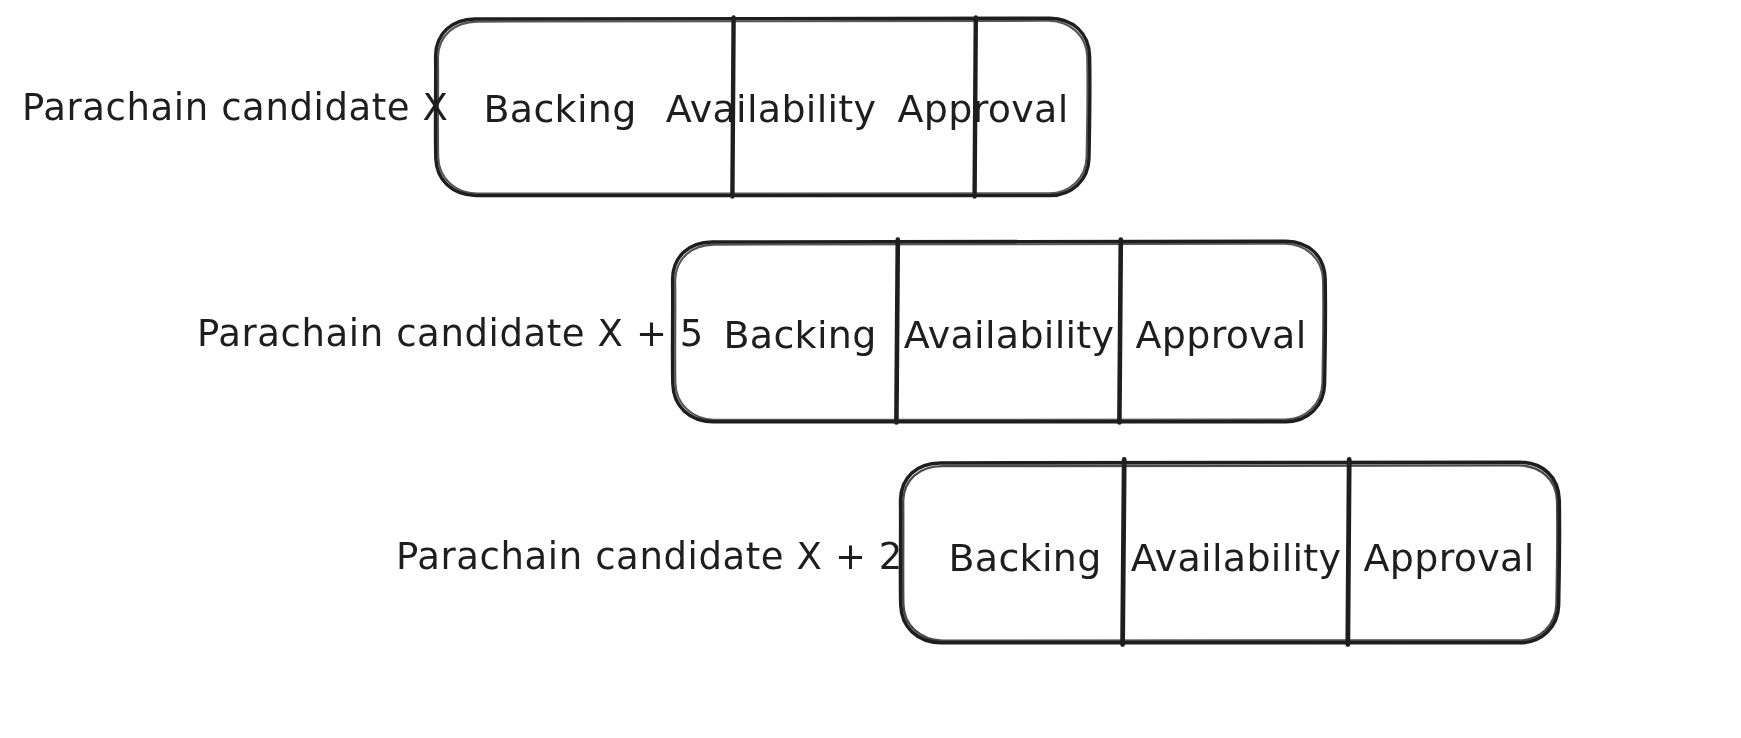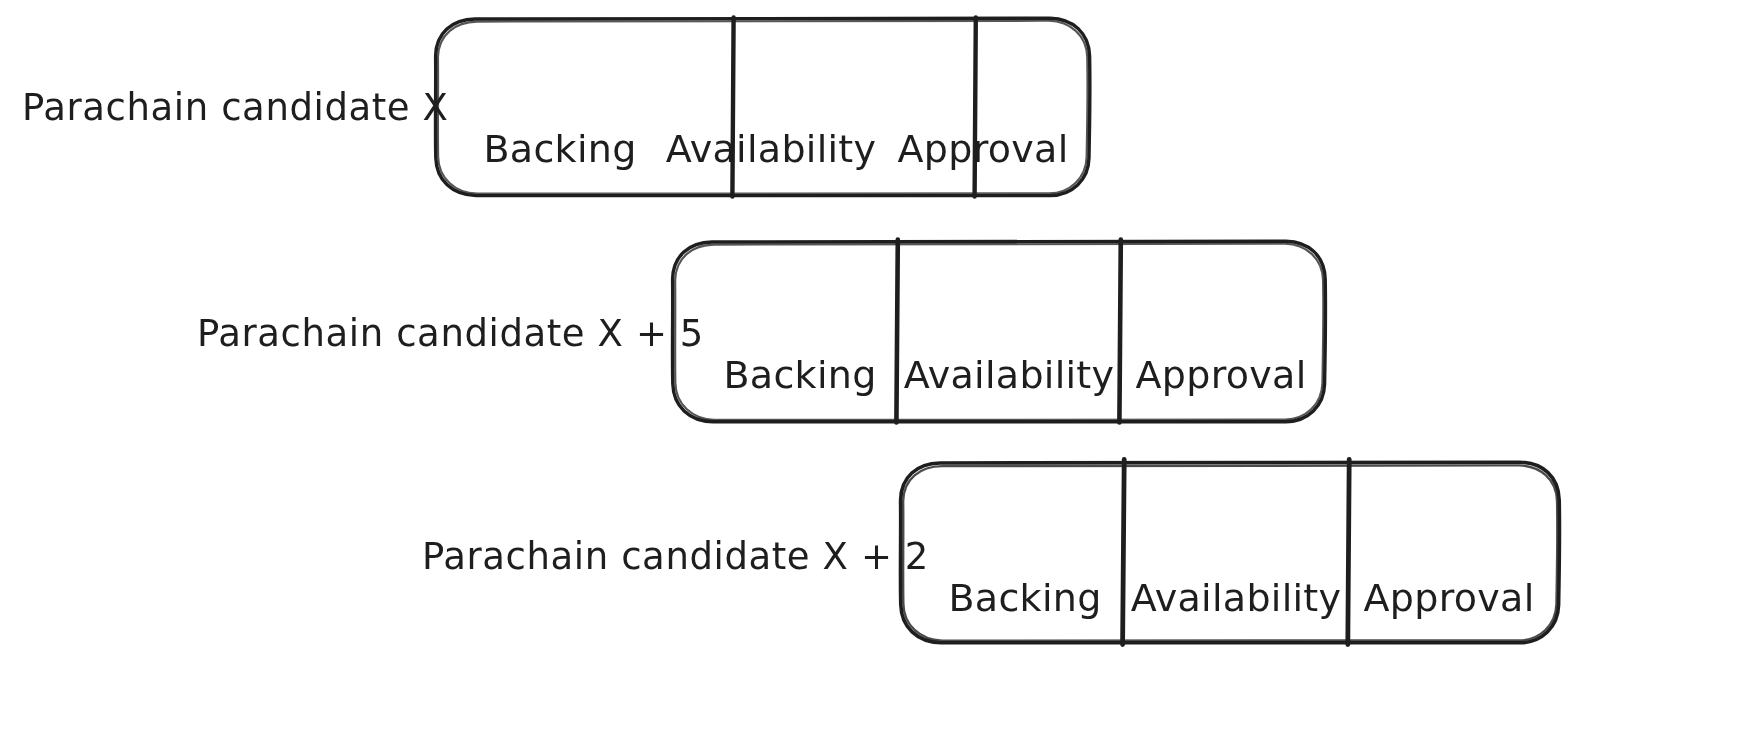--- a/index.html
+++ b/index.html
@@ -41,21 +41,20 @@
     position: absolute;
     color: #1e1e1e;
     font-family: "DejaVu Sans", sans-serif;
     font-size: 38px;
     font-weight: 400;
     letter-spacing: 0.3px;
     white-space: nowrap;
     line-height: 1;
     text-align: center;
     transform: translate(-50%, -50%);
-    margin-top: 40px;
   }
 </style>
 </head>
 <body>
 
 <div id="canvas">
 
   <svg id="sketch" viewBox="0 0 1741 738" xmlns="http://www.w3.org/2000/svg">
 
     <g>
@@ -134,21 +133,21 @@
   <div class="cell-label" style="left:983px; top:109px;">Approval</div>
 
   <div class="row-label" style="left:197px; top:315px;">Parachain candidate X + 5</div>
 
   <div class="cell-label" style="left:800px; top:335px;">Backing</div>
 
   <div class="cell-label" style="left:1009px; top:335px;">Availability</div>
 
   <div class="cell-label" style="left:1221px; top:335px;">Approval</div>
 
-  <div class="row-label" style="left:422px; top:538px;">Parachain candidate X + 2</div>
+  <div class="row-label" style="left:396px; top:538px;">Parachain candidate X + 2</div>
 
   <div class="cell-label" style="left:1025px; top:558px;">Backing</div>
 
   <div class="cell-label" style="left:1236px; top:558px;">Availability</div>
 
   <div class="cell-label" style="left:1449px; top:558px;">Approval</div>
 
 </div>
 
 </body></html>

